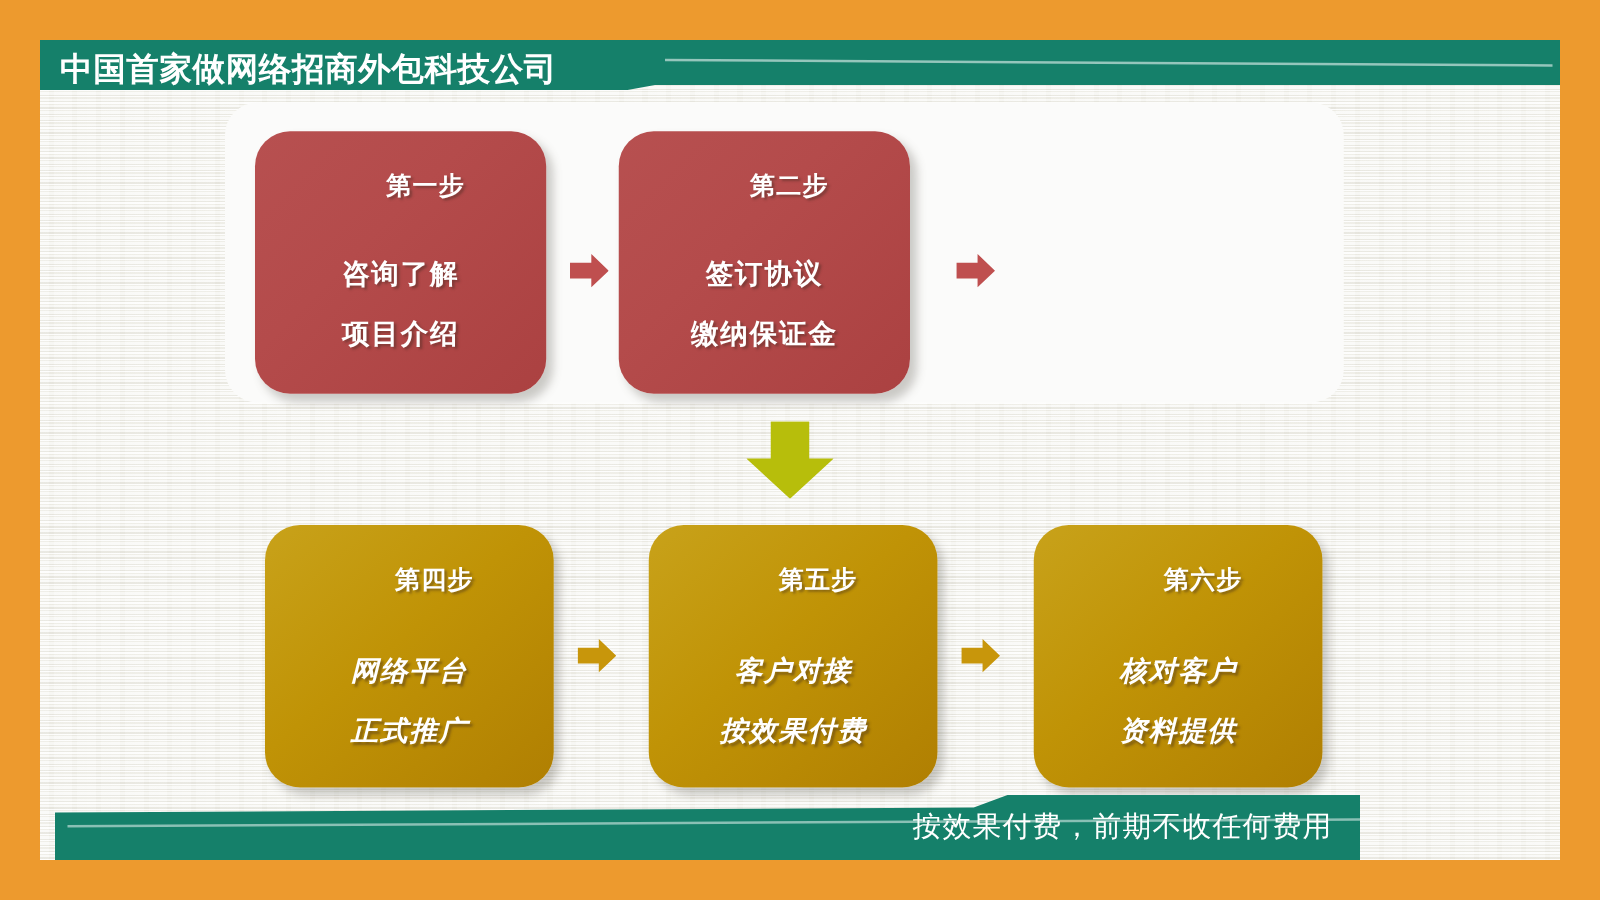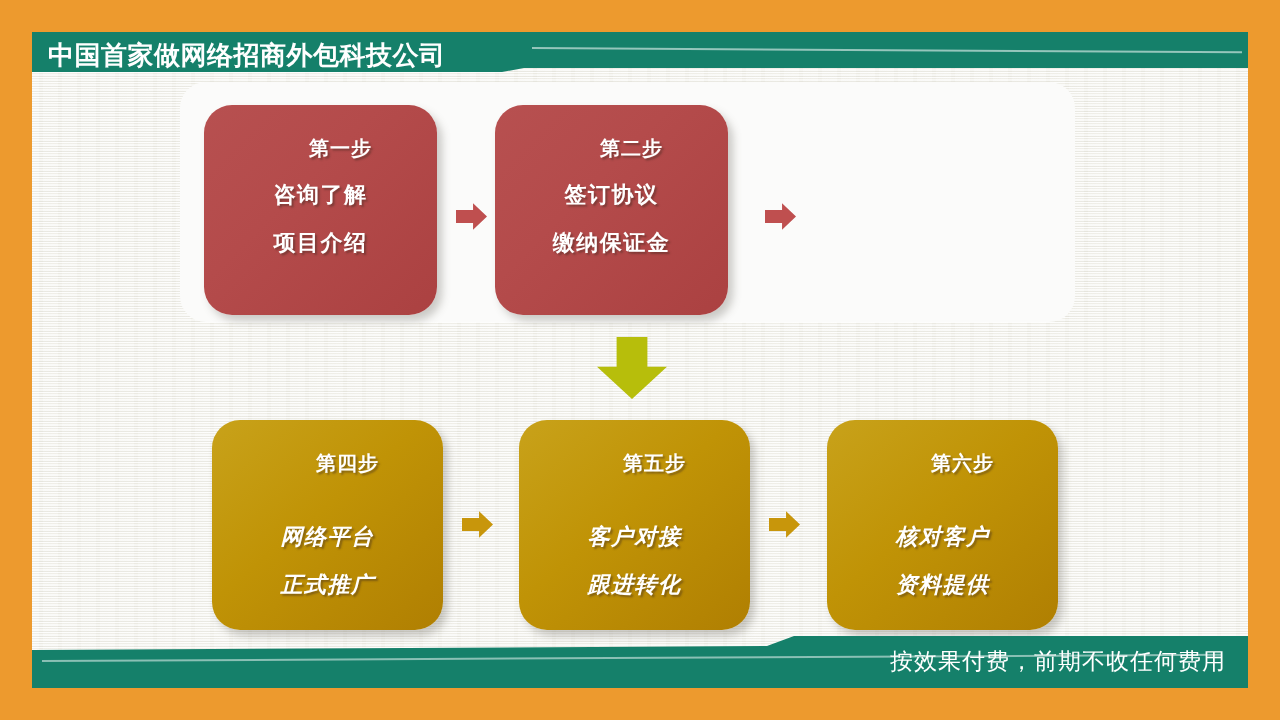--- a/index.html
+++ b/index.html
@@ -124,21 +124,21 @@
   .step-line {
     font-size: 22px;
     font-weight: bold;
     letter-spacing: 1.5px;
     text-shadow: 2px 2px 2px rgba(60,40,30,0.45);
   }
 
   
   .r1 { top: 73px; height: 210px; width: 233px; }
   .r1 .step-title { margin-top: 30px; }
-  .r1 .l1 { margin-top: 18px; }
+  .r1 .l1 { margin-top: 42px; }
   .r1 .l2 { margin-top: 18px; }
 
   
   .r2 { top: 388px; height: 210px; width: 231px; }
   .r2 .step-title { margin-top: 30px; }
   .r2 .l1 { margin-top: 45px; font-style: italic; }
   .r2 .l2 { margin-top: 18px; font-style: italic; }
 
   .c1r1 { left: 172px; }
   .c2r1 { left: 463px; }
@@ -171,23 +171,23 @@
     top: 305px;
     width: 70px;
     height: 62px;
     background: #B7BE0B;
     clip-path: polygon(28% 0%, 72% 0%, 72% 48%, 100% 48%, 50% 100%, 0% 48%, 28% 48%);
   }
 
   
   .footer-band {
     position: absolute;
-    left: 0px;
+    left: 12px;
     bottom: 0px;
-    width: 1216px;
+    width: 1044px;
     height: 52px;
     background: #15806A;
     clip-path: polygon(
        0px 14px,
        735px 10px,
        762px 0px,
        1216px 0px,
        1216px 52px,
        0px 52px);
     text-decoration: underline;
@@ -248,21 +248,21 @@
       <div class="step-title">第四步</div>
       <div class="step-line l1">网络平台</div>
       <div class="step-line l2">正式推广</div>
     </div>
 
     <div class="h-arrow gold a3"></div>
 
     <div class="step-box gold r2 c2r2">
       <div class="step-title">第五步</div>
       <div class="step-line l1">客户对接</div>
-      <div class="step-line l2">跟进转化</div>
+      <div class="step-line l2">按效果付费</div>
     </div>
 
     <div class="h-arrow gold a4"></div>
 
     <div class="step-box gold r2 c3r2">
       <div class="step-title">第六步</div>
       <div class="step-line l1">核对客户</div>
       <div class="step-line l2">资料提供</div>
     </div>
 

